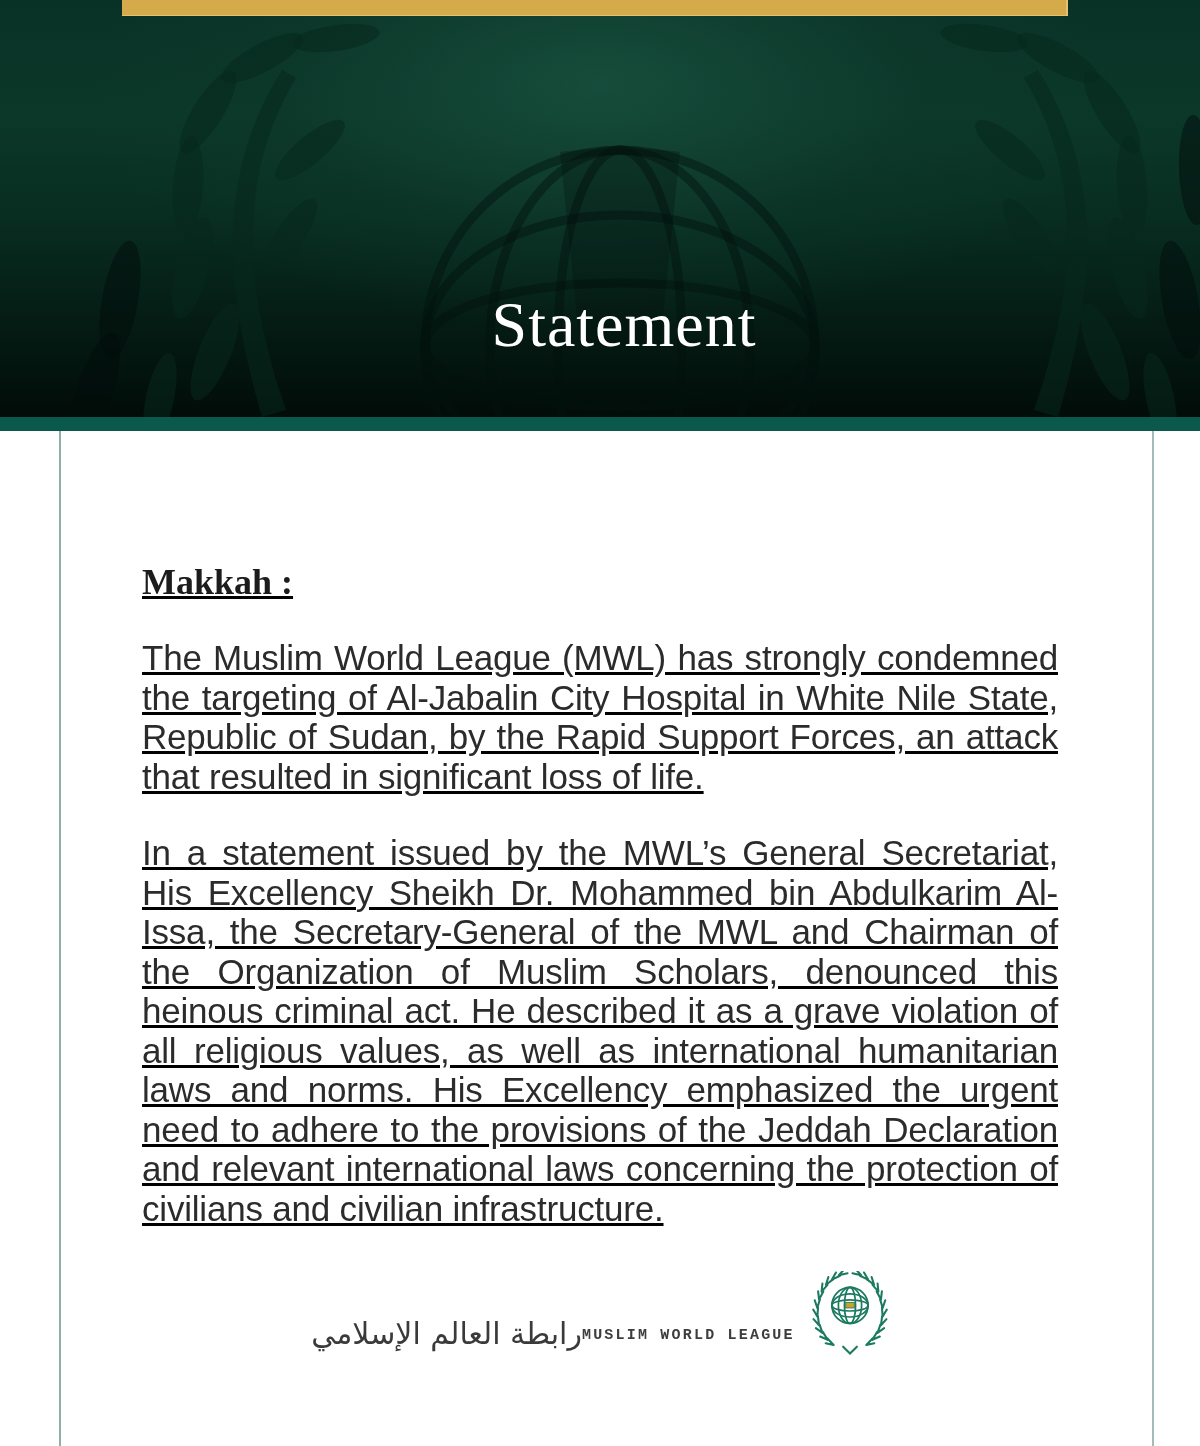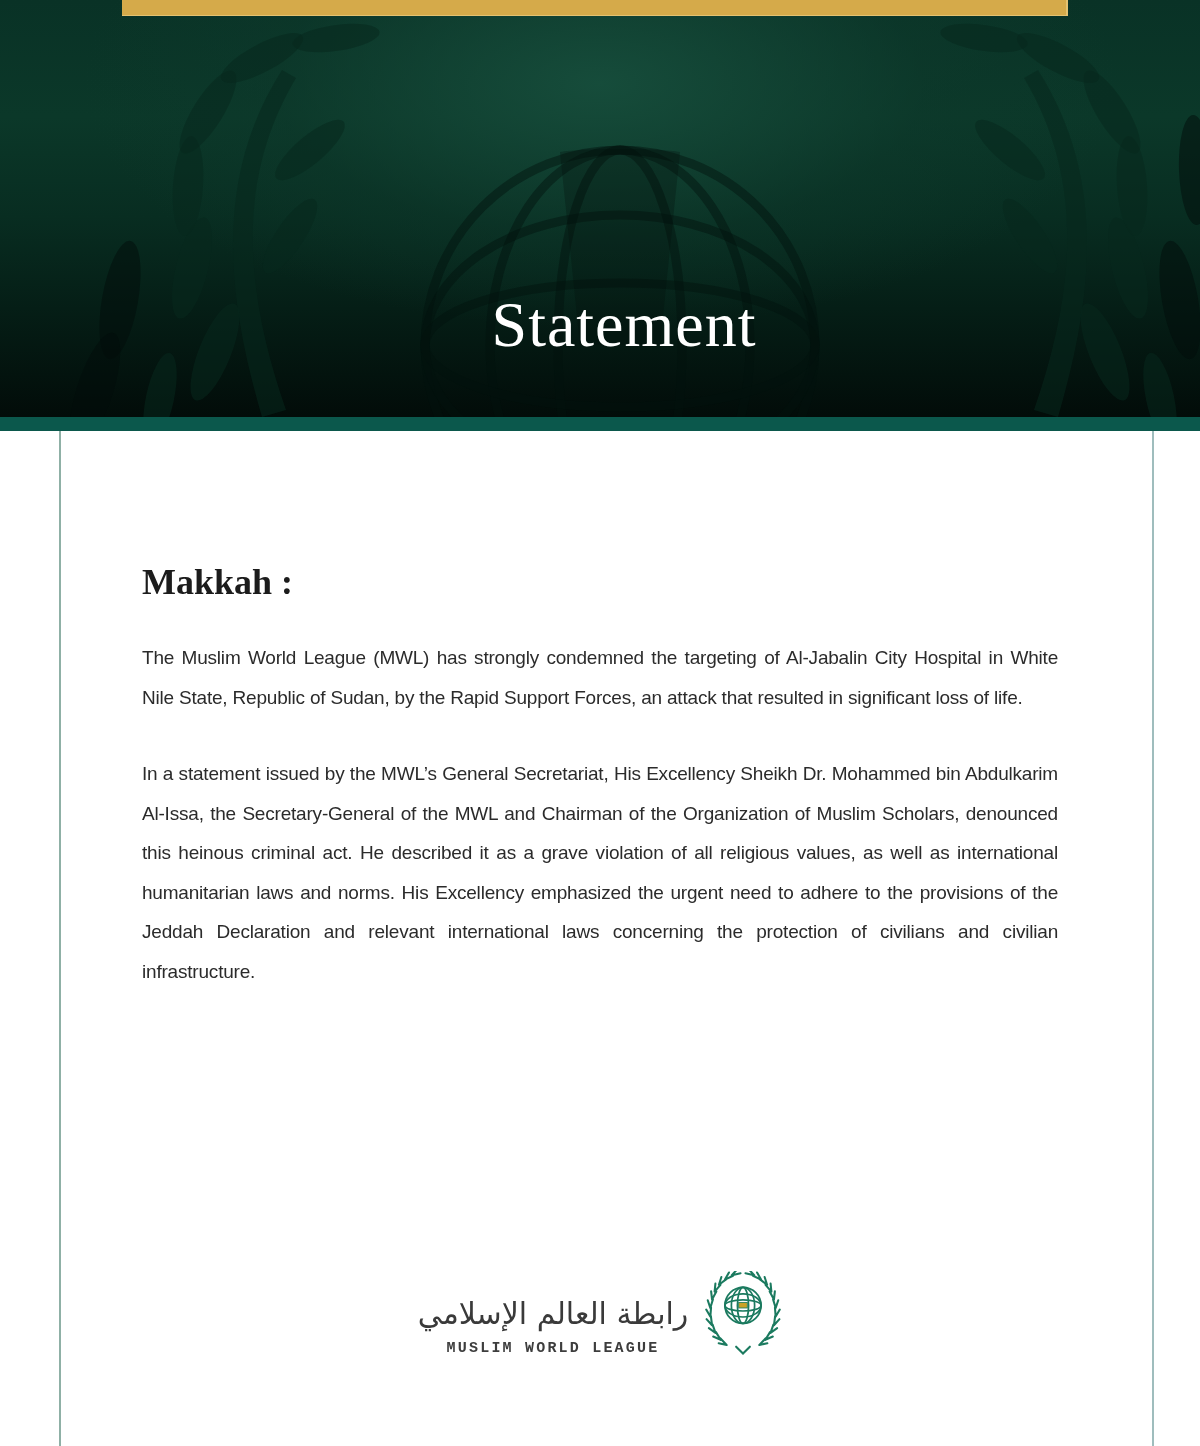--- a/index.html
+++ b/index.html
@@ -70,53 +70,54 @@
     background: #8fb0a6;
   }
   .rule-left  { left: 59px; }
   .rule-right { left: 1152px; background: #9fbdbd; }
 
   .text-block {
     position: absolute;
     top: 129px;
     left: 142px;
     width: 916px;
+    text-decoration: underline;
   }
   .location-heading {
     margin: 0;
     font-family: "Liberation Serif", serif;
     font-size: 36px;
     line-height: 44px;
     font-weight: 700;
     color: #1c1c1c;
   }
   .statement-paragraph {
     margin: 34px 0 0 0;
-    font-size: 19px;
+    font-size: 35px;
     line-height: 39.5px;
     letter-spacing: -0.2px;
     color: #2b2b2b;
     text-align: justify;
   }
   .statement-paragraph + .statement-paragraph { margin-top: 37px; }
 
   
   .logo-row {
     position: absolute;
     top: 840px;
     left: 0;
     width: 1200px;
     display: flex;
     justify-content: center;
     align-items: flex-end;
     gap: 16px;
   }
   .logo-text-col {
     display: flex;
-    flex-direction: column;
+    flex-direction: row;
     align-items: center;
   }
   .arabic-calligraphy {
     font-family: "DejaVu Sans", sans-serif;
     direction: rtl;
     font-size: 30px;
     line-height: 46px;
     color: #3a3a3a;
     white-space: nowrap;
   }

